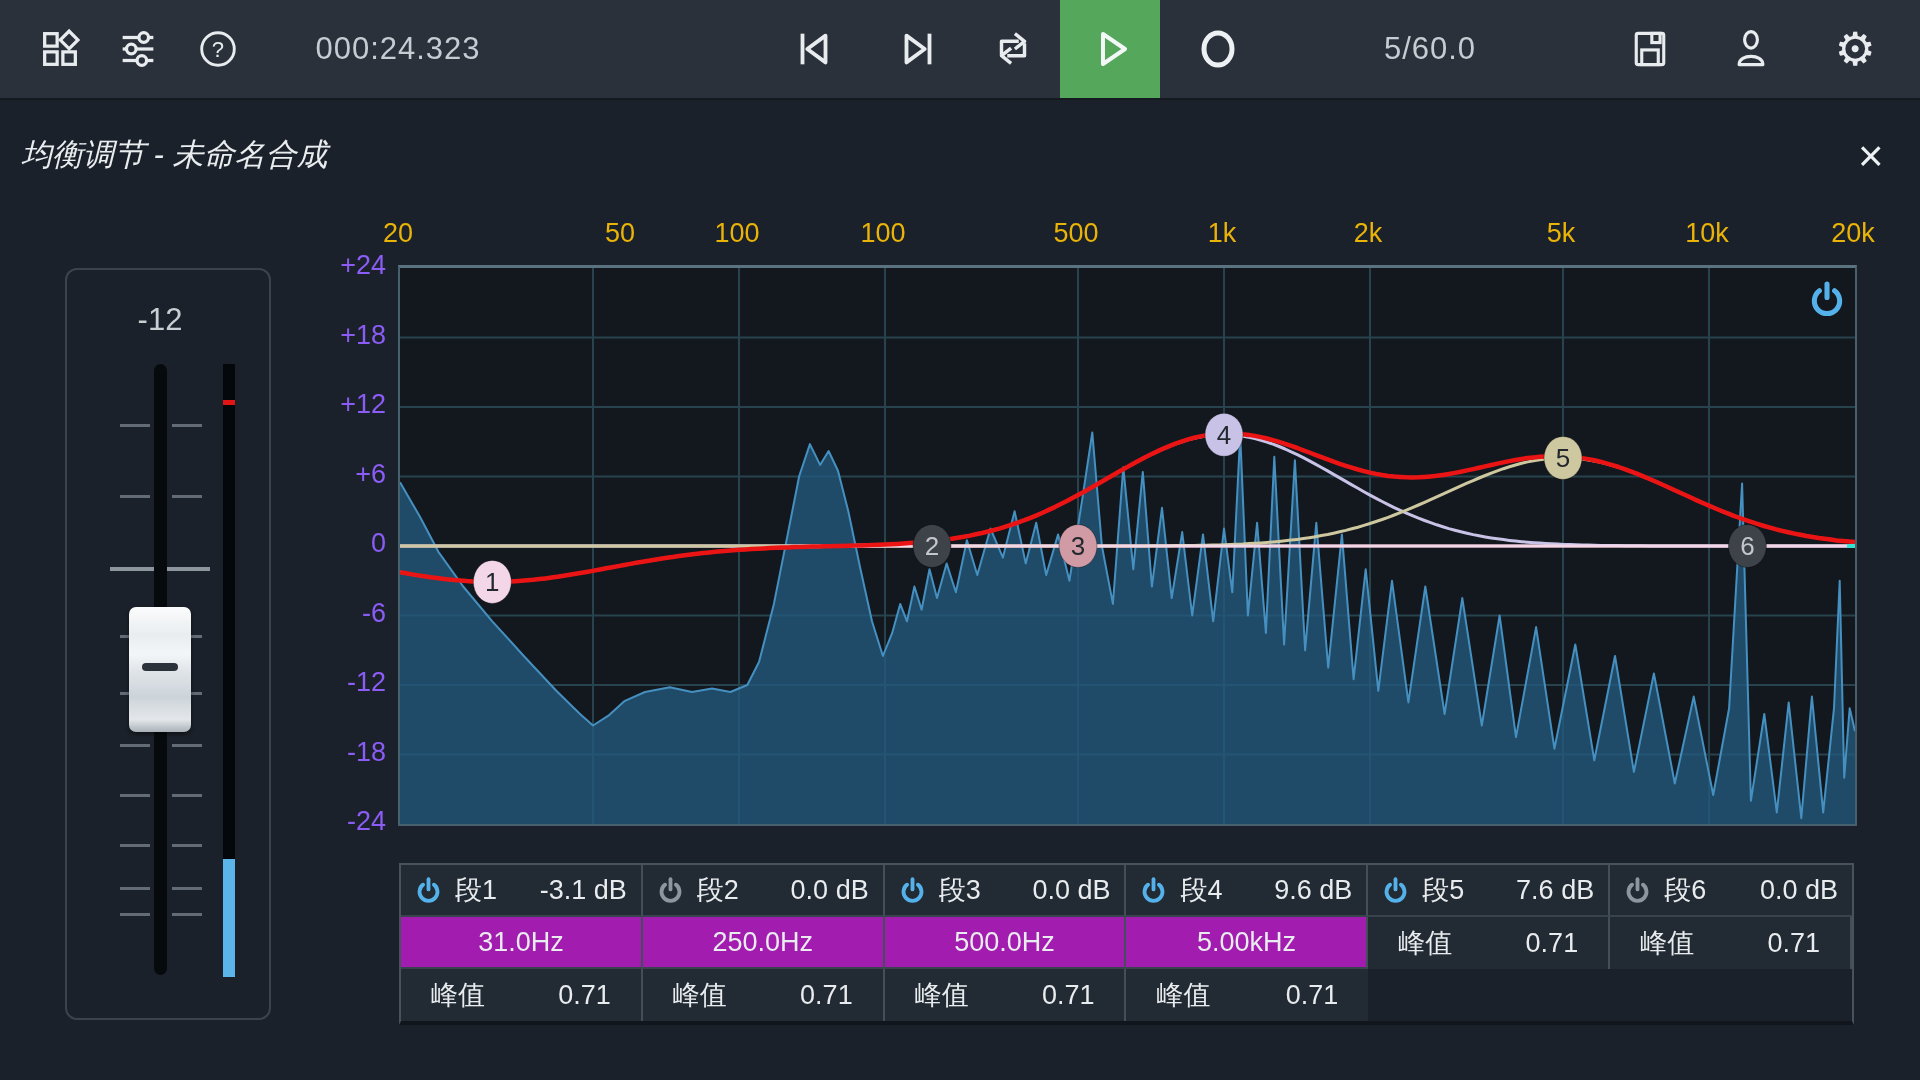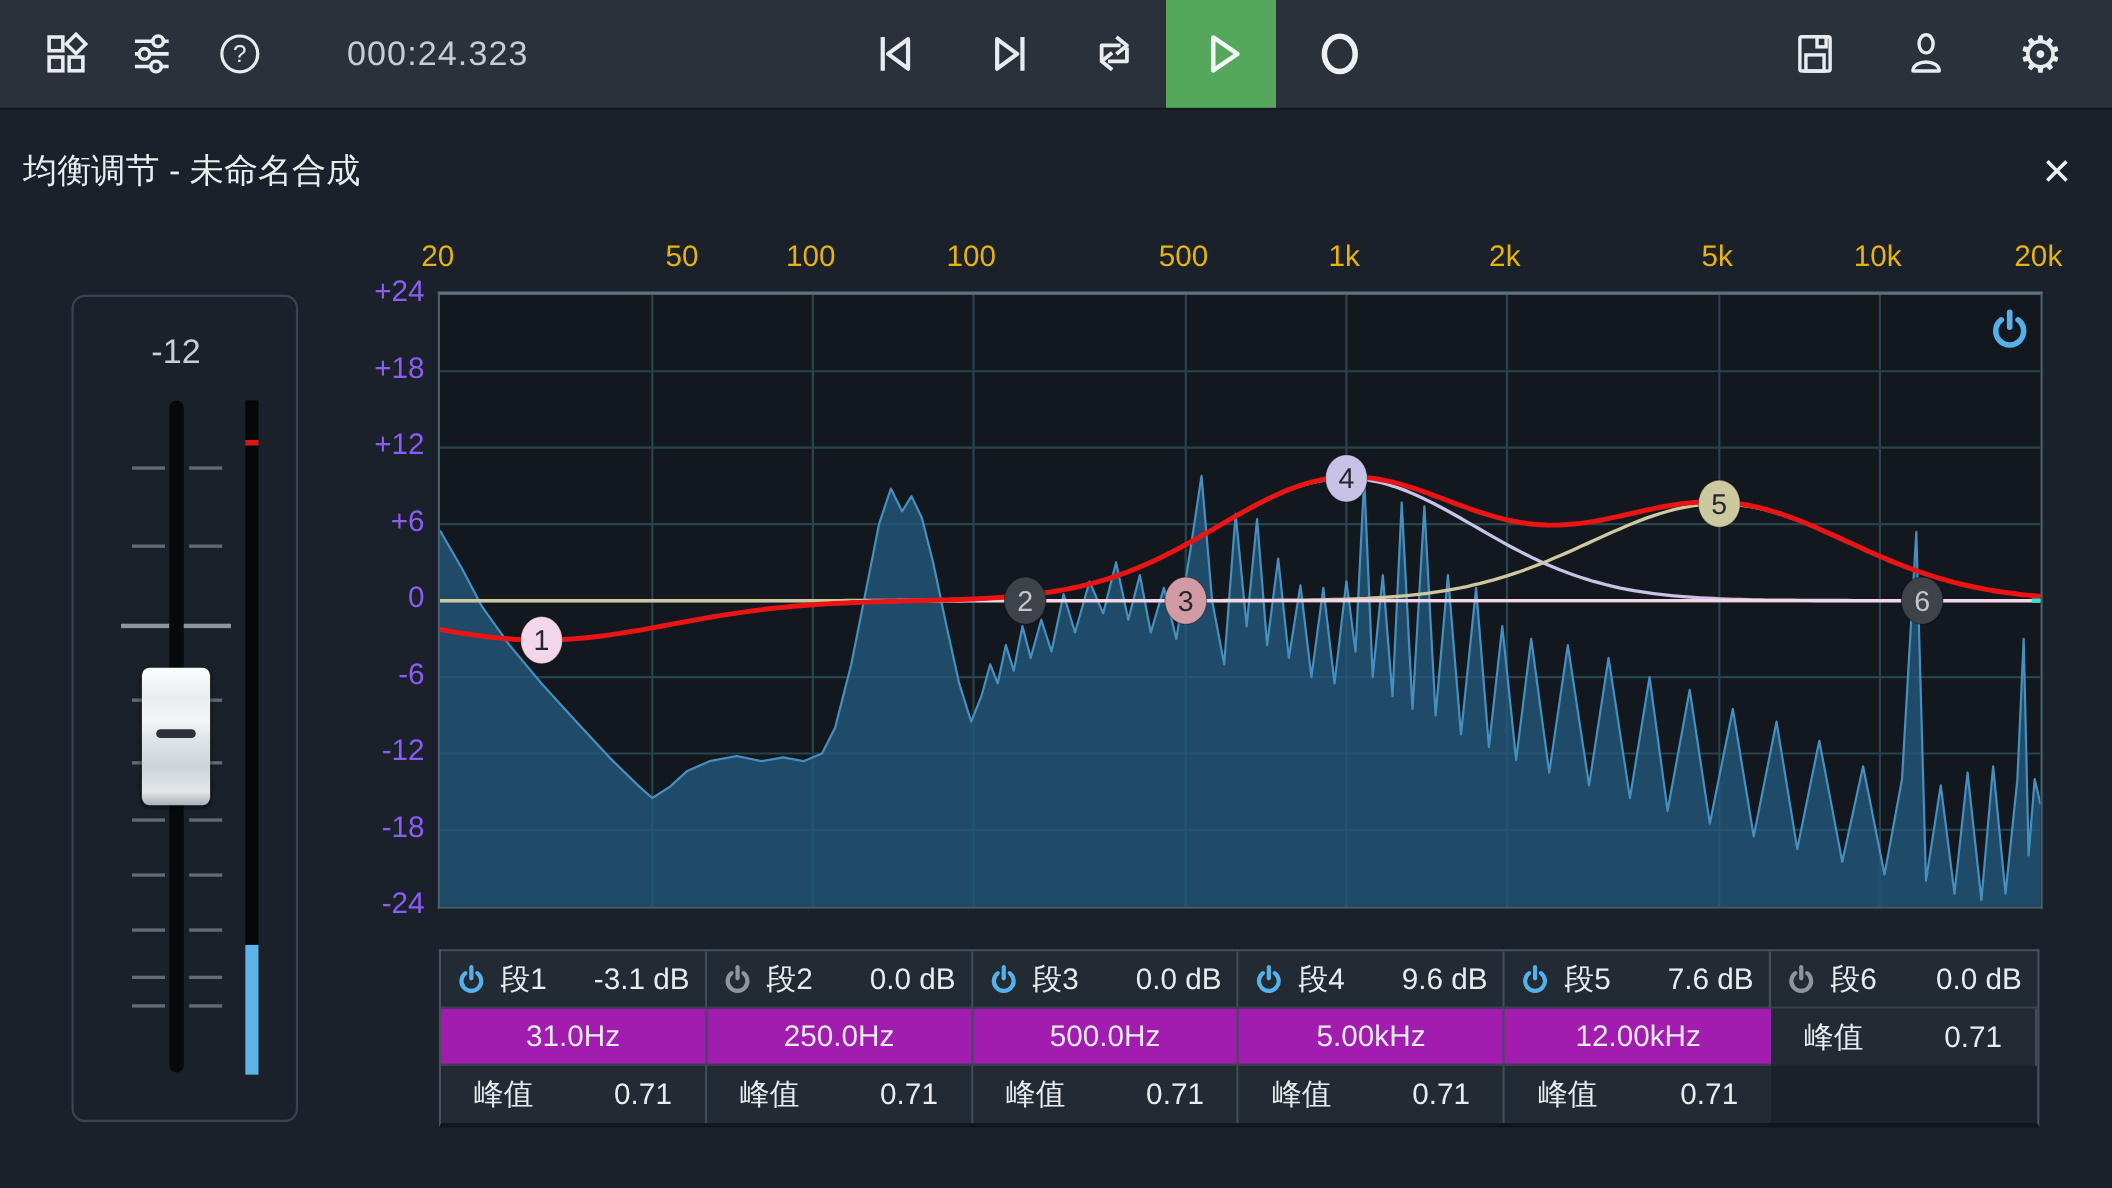--- a/index.html
+++ b/index.html
@@ -5,21 +5,21 @@
   html,body{margin:0;padding:0;background:#0e1217;}
   #app{position:relative;width:1920px;height:1080px;background:#1b212a;overflow:hidden;
        font-family:"Liberation Sans","DejaVu Sans",sans-serif;color:#e7eaed;}
   
   .toolbar{position:absolute;left:0;top:0;width:1920px;height:98px;background:#2a313b;border-bottom:2px solid #151a21;}
   .tb-item{position:absolute;top:0;height:98px;display:flex;align-items:center;justify-content:center;}
   .tb-icon svg{display:block;}
   .tb-text{font-size:31px;color:#c7ccd2;letter-spacing:1px;}
   .play-btn{background:#55a75b;}
   
-  .titlebar{position:absolute;left:0;top:100px;width:1920px;height:110px;}
+  .titlebar{position:absolute;left:0;top:100px;width:1920px;height:110px;font-style:italic;}
   .title{position:absolute;left:21px;top:0;height:110px;line-height:110px;font-size:31px;color:#eaedef;}
   .close-btn{position:absolute;left:1840px;top:26px;width:60px;height:60px;display:flex;align-items:center;
              justify-content:center;font-size:44px;font-weight:300;color:#eef1f3;cursor:default;}
   
   .graph{position:absolute;left:398px;top:265px;width:1455px;height:556px;background:#13181e;
          border:2px solid #46606d;border-top:3px solid #5b7380;box-sizing:content-box;}
   .graph svg{position:absolute;left:0;top:0;}
   .xlabel{position:absolute;top:216px;height:34px;line-height:34px;font-size:27px;color:#eab308;
           transform:translateX(-50%);white-space:nowrap;}
   .ylabel{position:absolute;left:290px;width:96px;height:30px;line-height:30px;font-size:27px;color:#8b5cf6;
@@ -110,20 +110,21 @@
       <svg width="48" height="48" viewBox="0 0 48 48" fill="none" stroke="#f4f7f8" stroke-width="4">
         <path d="M17,9 L39,24 L17,39 Z" stroke-linejoin="round"></path>
       </svg>
     </div>
     <div class="tb-item tb-icon" style="left:1182px;width:72px;">
       <svg width="48" height="48" viewBox="0 0 48 48" fill="none" stroke="#eef1f3" stroke-width="5">
         <ellipse cx="24" cy="24" rx="14" ry="16"></ellipse>
       </svg>
     </div>
 
+    <div class="tb-item tb-text" style="left:1330px;width:200px;justify-content:center;">5/60.0</div>
 
     <div class="tb-item tb-icon" style="left:1614px;width:72px;">
       <svg width="44" height="44" viewBox="0 0 48 48" fill="none" stroke="#e9ecef" stroke-width="3.4">
         <rect x="9" y="7" width="30" height="34" rx="2"></rect>
         <rect x="26" y="7" width="9" height="10"></rect>
         <rect x="15" y="25" width="18" height="16"></rect>
       </svg>
     </div>
     <div class="tb-item tb-icon" style="left:1715px;width:72px;">
       <svg width="44" height="44" viewBox="0 0 48 48" fill="none" stroke="#e9ecef" stroke-width="3.4">
@@ -308,23 +309,20 @@
       </div>
       <div class="cell freq">
         <span>250.0Hz</span>
       </div>
       <div class="cell freq">
         <span>500.0Hz</span>
       </div>
       <div class="cell freq">
         <span>5.00kHz</span>
       </div>
-      <div class="cell freq last">
-        <span>12.00kHz</span>
-      </div>
       <div class="cell peak">
         <span>峰值</span>
         <span>0.71</span>
       </div>
       <div class="cell peak">
         <span>峰值</span>
         <span>0.71</span>
       </div>
       <div class="cell peak">
         <span>峰值</span>

